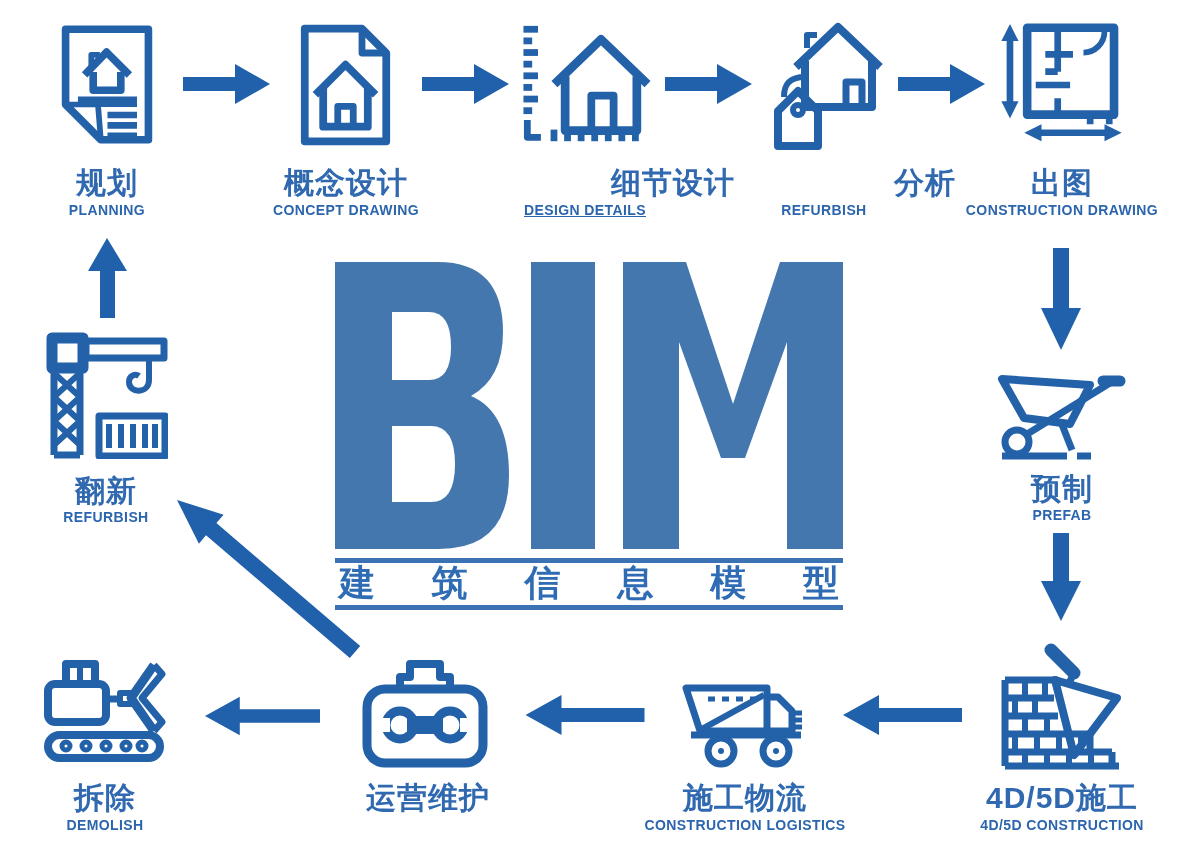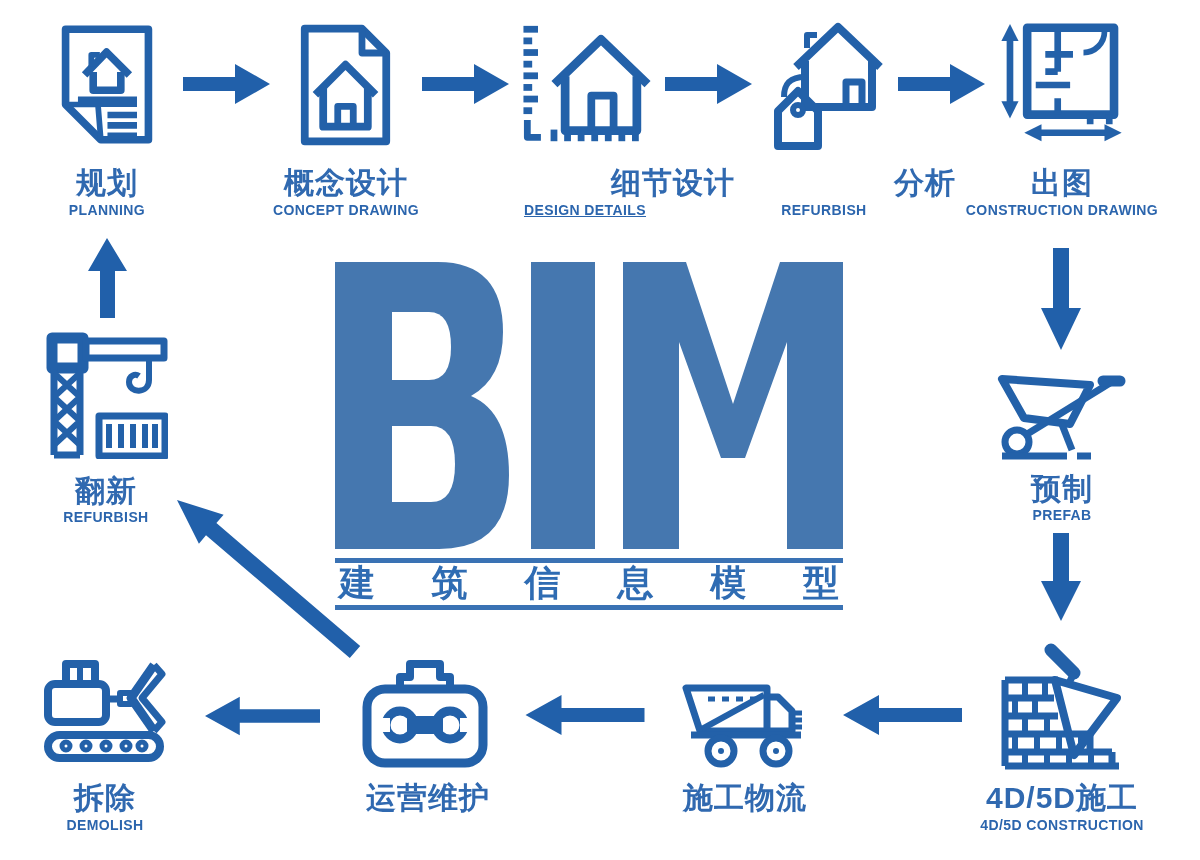--- a/index.html
+++ b/index.html
@@ -278,20 +278,21 @@
   <div class="zh" style="left:912px;top:163px;">出图</div>
   <div class="en" style="left:912px;top:202px;">CONSTRUCTION DRAWING</div>
 
   <div class="zh" style="left:912px;top:469px;">预制</div>
   <div class="en" style="left:912px;top:507px;">PREFAB</div>
 
   <div class="zh" style="left:912px;top:778px;">4D/5D施工</div>
   <div class="en" style="left:912px;top:817px;">4D/5D CONSTRUCTION</div>
 
   <div class="zh" style="left:595px;top:778px;">施工物流</div>
+  <div class="en" style="left:595px;top:817px;">CONSTRUCTION LOGISTICS</div>
 
   <div class="zh" style="left:278px;top:778px;">运营维护</div>
 
   <div class="zh" style="left:-45px;top:778px;">拆除</div>
   <div class="en" style="left:-45px;top:817px;">DEMOLISH</div>
 
   <div class="zh" style="left:-44px;top:471px;">翻新</div>
   <div class="en" style="left:-44px;top:509px;">REFURBISH</div>
 
 </div>

